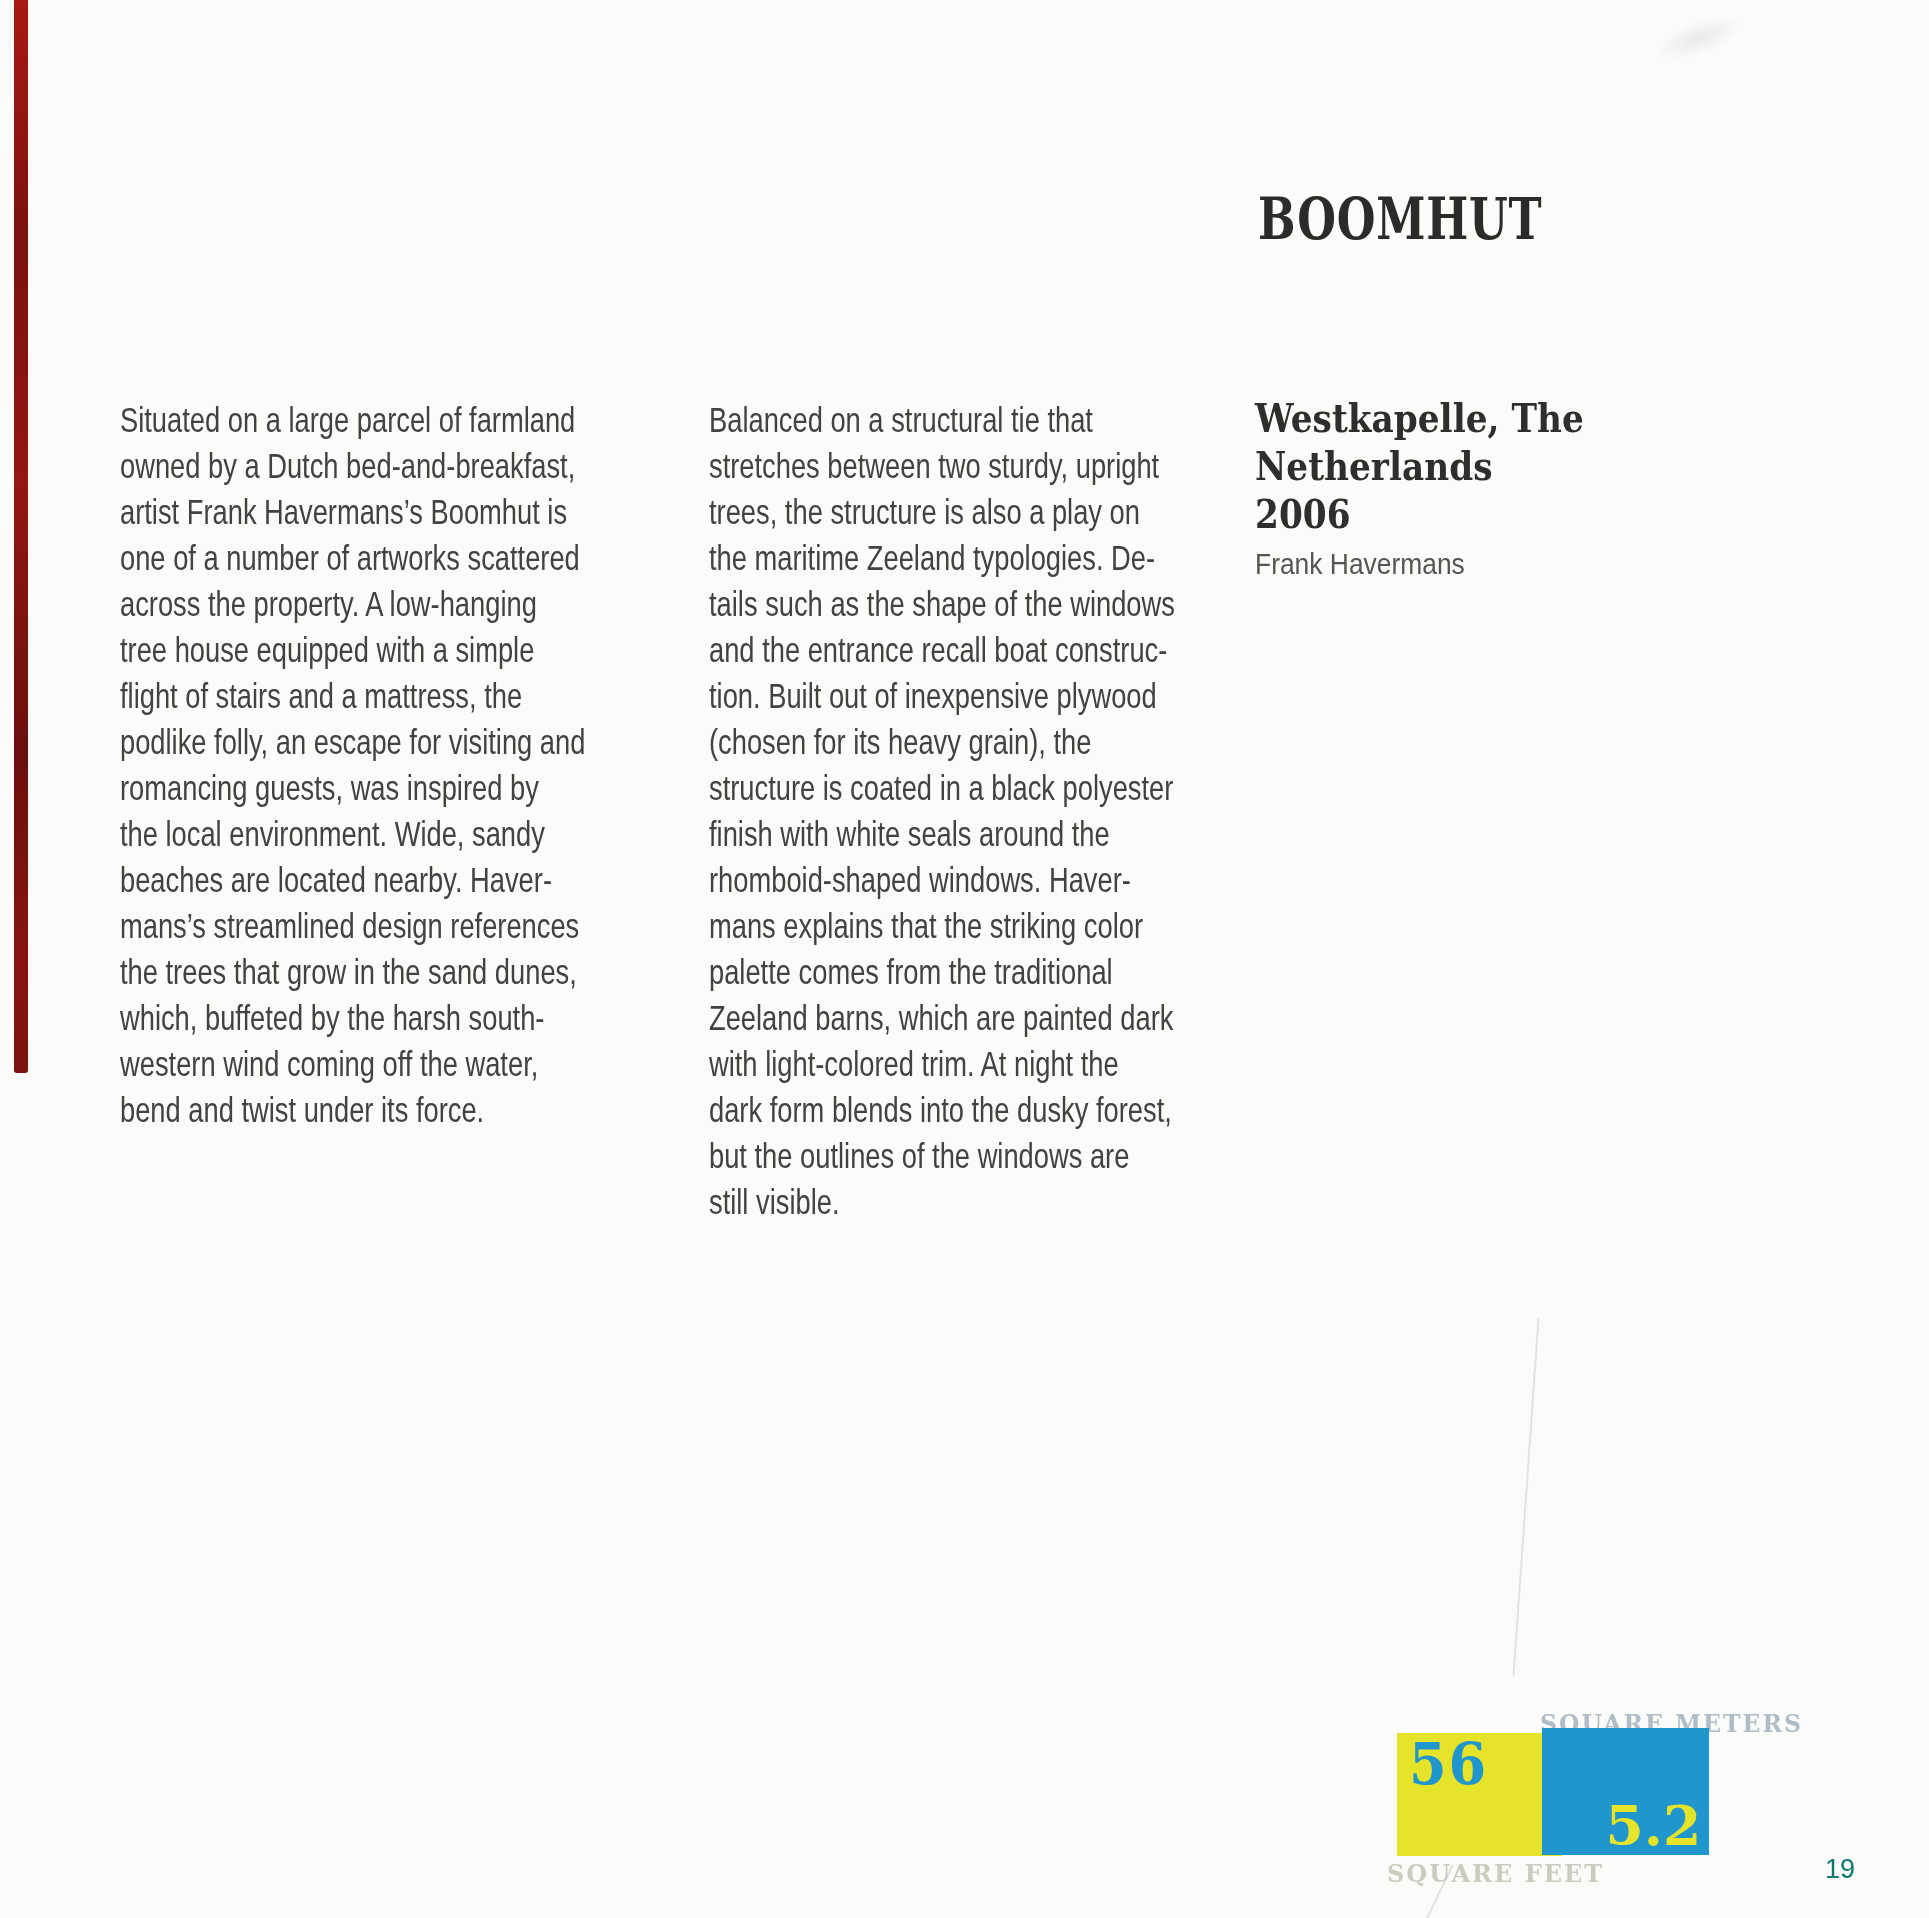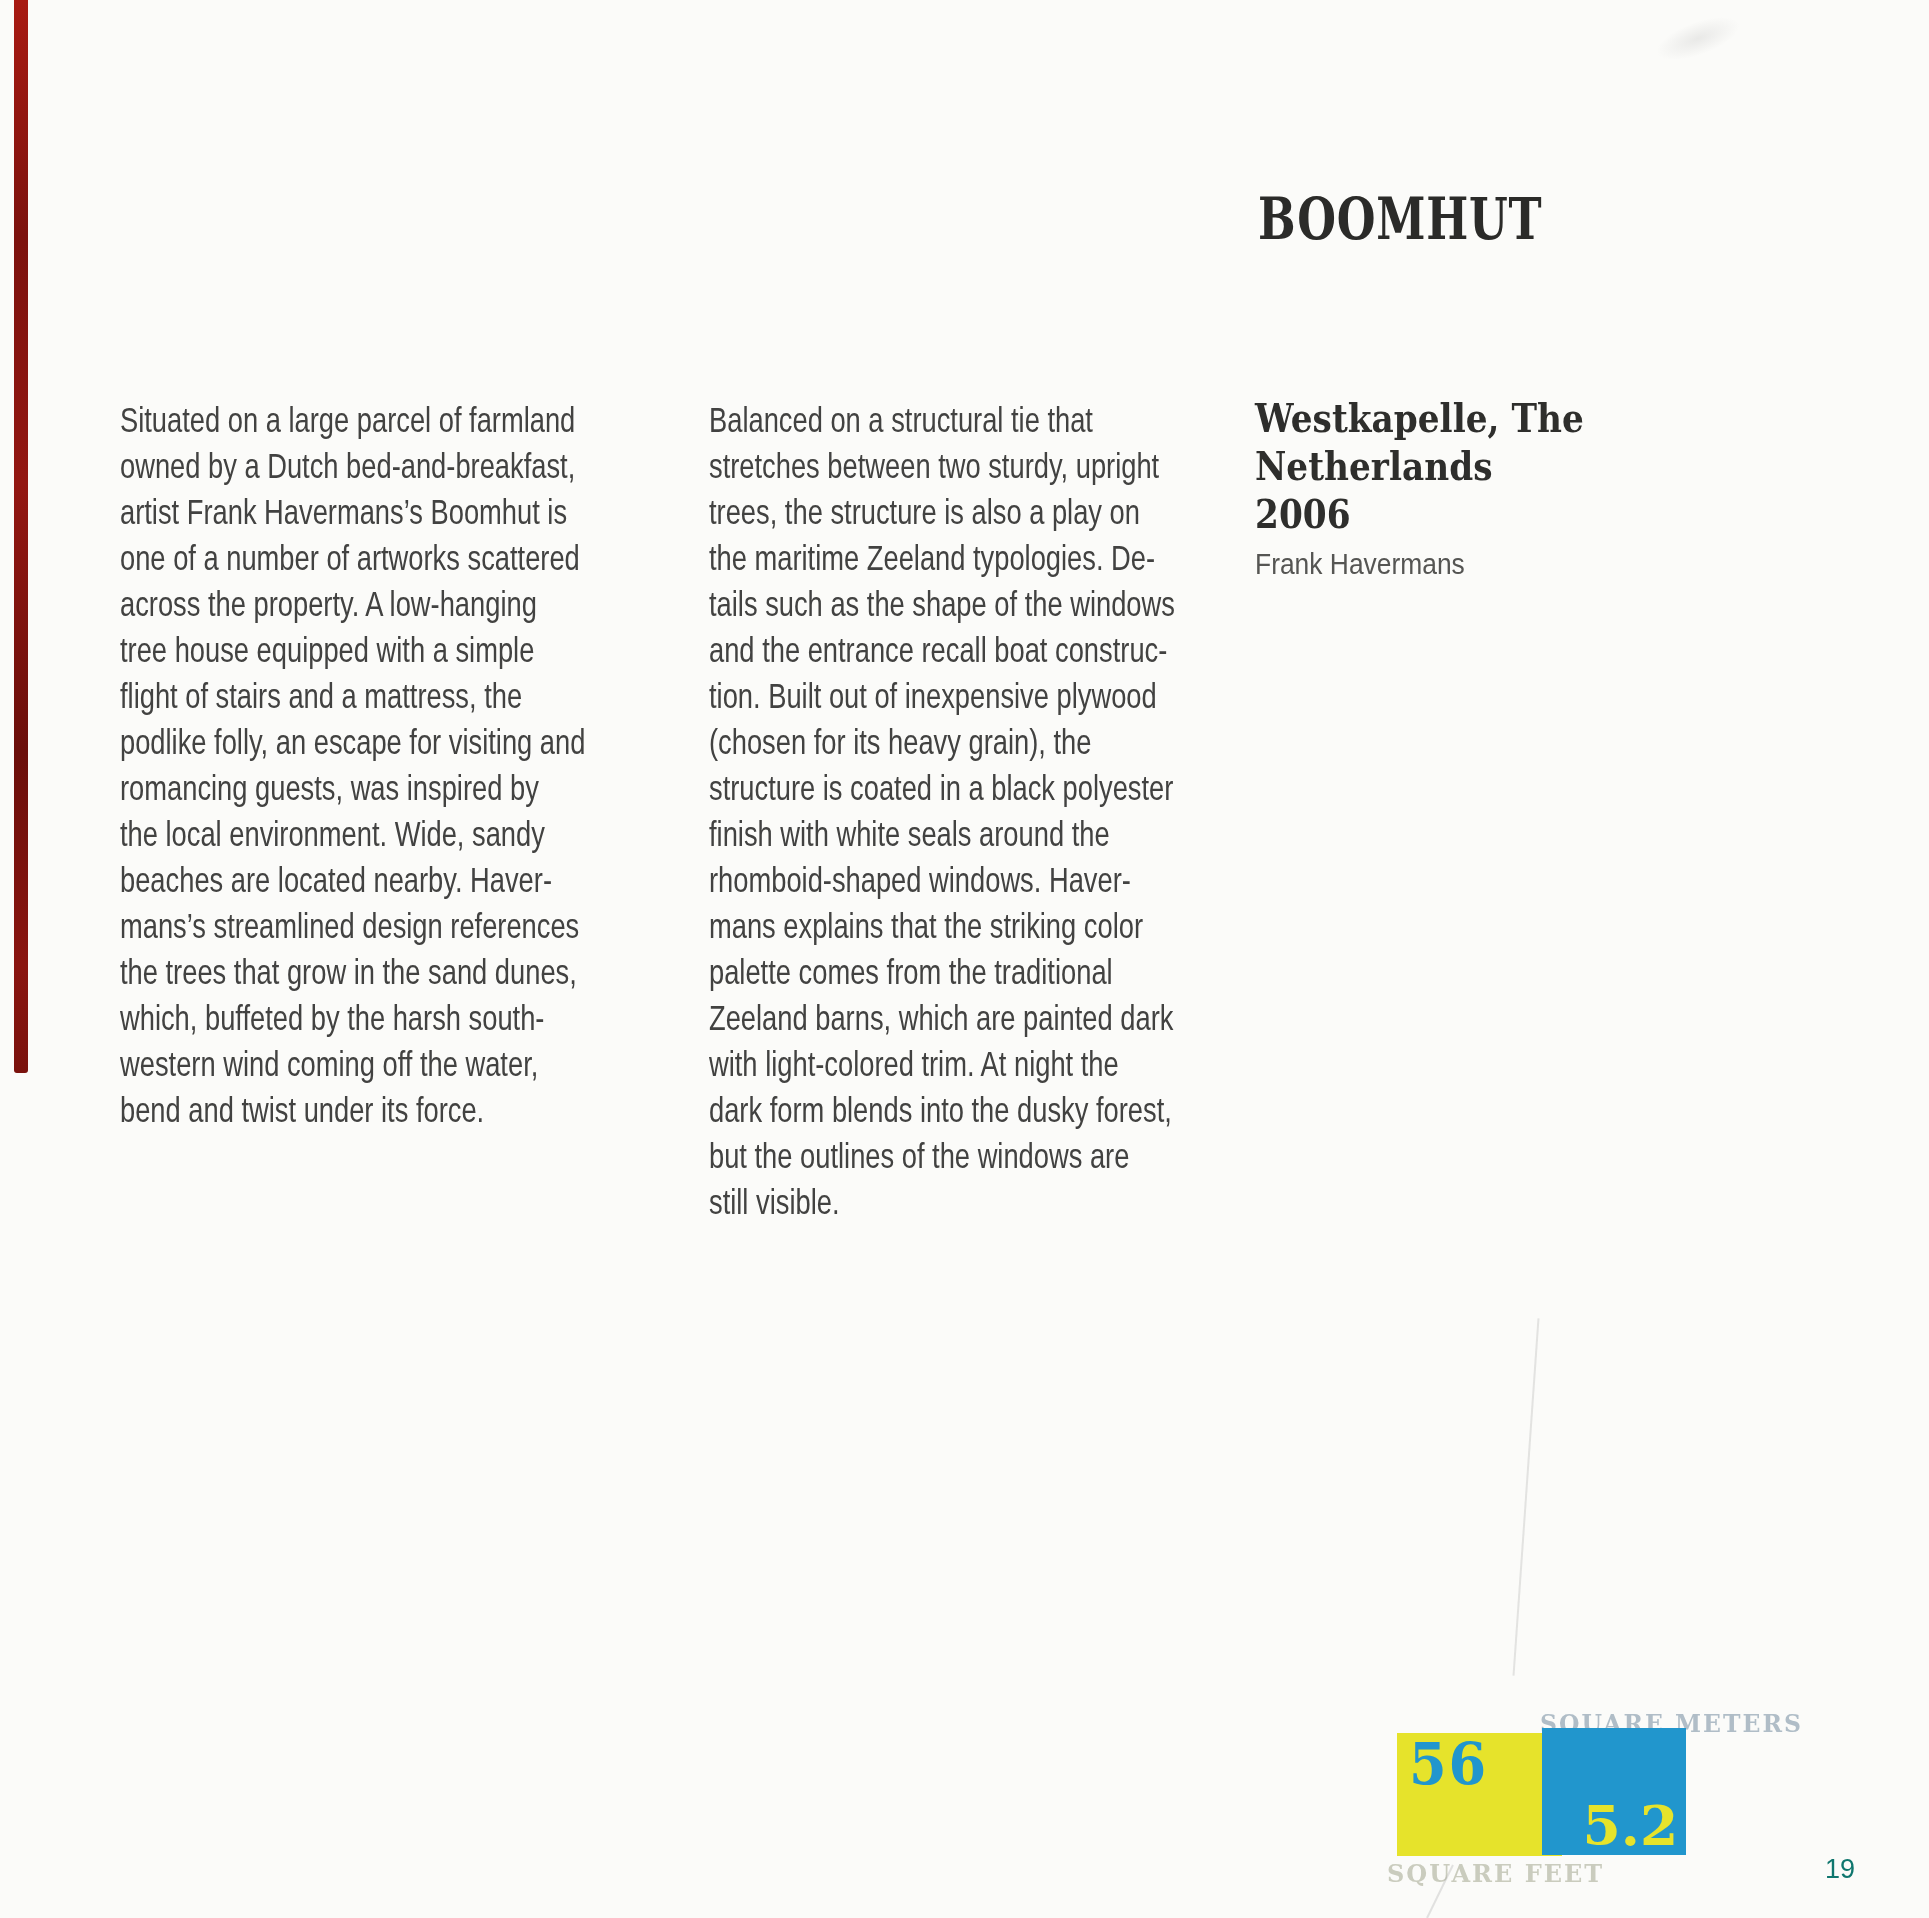--- a/index.html
+++ b/index.html
@@ -53,21 +53,21 @@
     position:absolute;left:12px;top:22.5px;width:165px;height:123px;
     background:var(--yellow,#e6e32b);
   }
   .sf-value{
     position:absolute;left:11.8px;top:2px;
     font-family:"DejaVu Serif",serif;font-weight:bold;font-size:57px;line-height:1;
     letter-spacing:2px;color:var(--blue,#2196cd);
     transform:scaleX(0.95);transform-origin:0 0;
   }
   .sm-box{
-    position:absolute;left:157px;top:17.6px;width:144px;height:127px;
+    position:absolute;left:157px;top:17.6px;width:167px;height:127px;
     background:var(--blue,#2196cd);
     text-align:right;
   }
   .sm-value{
     position:absolute;right:7.8px;bottom:2px;
     font-family:"DejaVu Serif",serif;font-weight:bold;font-size:55px;line-height:1;
     color:var(--yellow,#e8e332);
   }
   .sf-label{
     position:absolute;left:2px;top:149px;

